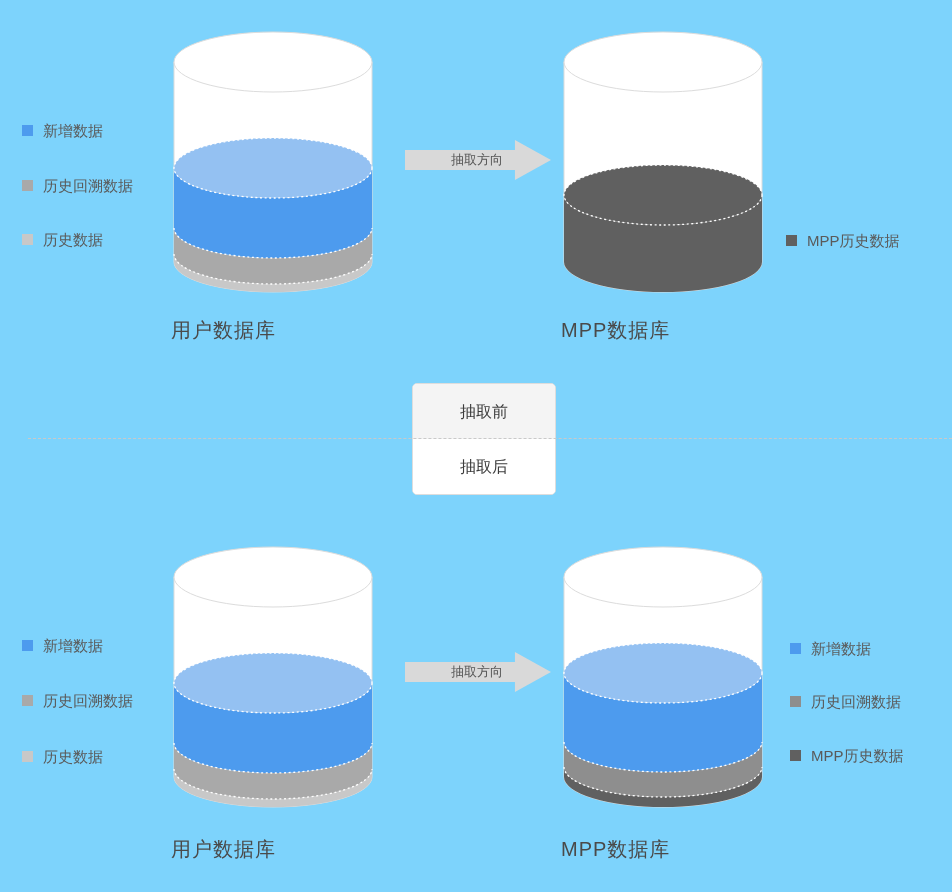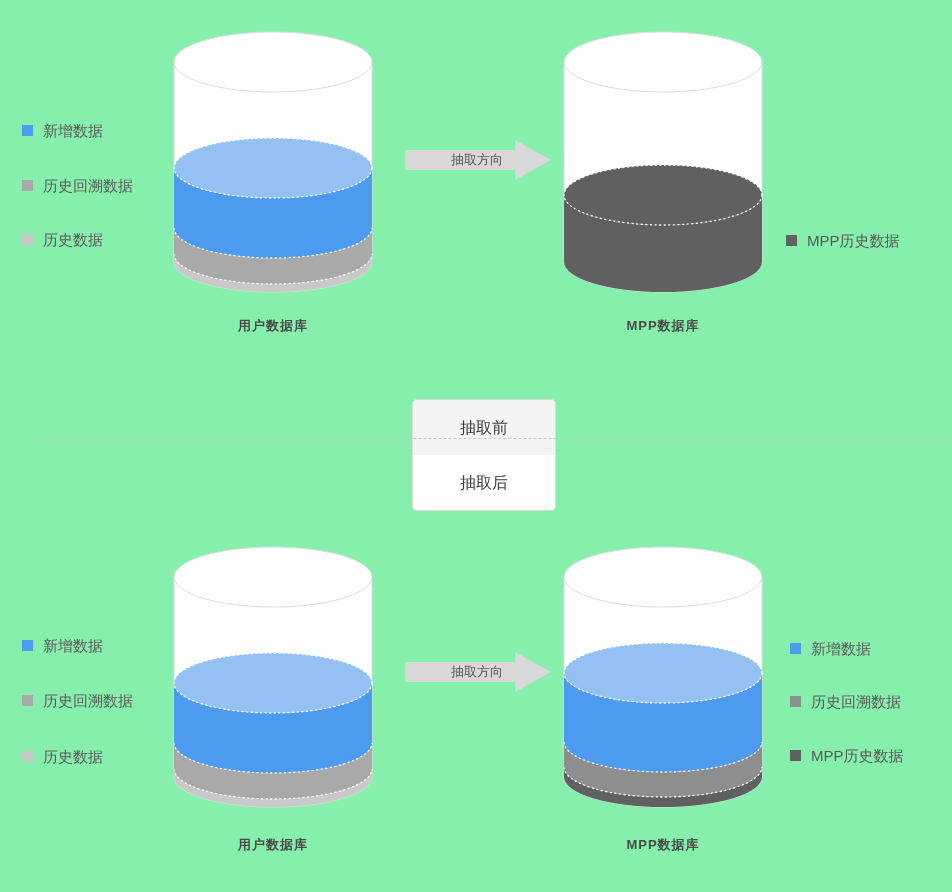--- a/index.html
+++ b/index.html
@@ -1,33 +1,33 @@
 <!DOCTYPE html>
 <html><head>
 <meta charset="utf-8">
 <style>
   html,body{margin:0;padding:0;background:#fff;}
   #canvas{
-    position:relative;width:952px;height:892px;background:#86efac;
+    position:relative;width:952px;height:892px;background:#7dd3fc;
     font-family:"Liberation Sans","DejaVu Sans",sans-serif;overflow:hidden;
   }
   .legend-item{position:absolute;display:flex;align-items:center;gap:10px;}
   .legend-label{font-size:15px;color:#5A5A5A;line-height:17px;white-space:nowrap;}
   .legend-swatch{display:block;flex:0 0 auto;}
-  .db-label{position:absolute;width:204px;text-align:center;font-size:13px;
-    font-weight:700;color:#4A4A4A;letter-spacing:1px;}
+  .db-label{position:absolute;width:204px;font-size:20px;
+    font-weight:400;color:#4A4A4A;letter-spacing:1px;}
   .cyl{position:absolute;display:block;}
   .arrow{position:absolute;width:146px;height:40px;}
   .arrow-shape{position:absolute;left:0;top:0;width:146px;height:40px;background:#D9D9D9;
     clip-path:polygon(0% 25%,75.3% 25%,75.3% 0%,100% 50%,75.3% 100%,75.3% 75%,0% 75%);}
   .arrow-label{position:absolute;left:17px;top:0;width:110px;height:40px;line-height:40px;
     text-align:center;font-size:13px;color:#565656;}
   .dashline{position:absolute;left:28px;right:0;top:438px;height:0;
     border-top:1px dashed #C9C9C9;z-index:3;}
-  .phase-box{position:absolute;left:412px;top:399px;width:144px;height:112px;
+  .phase-box{position:absolute;left:412px;top:383px;width:144px;height:112px;
     border:1px solid #DDDDDD;border-radius:5px;background:#fff;z-index:2;box-sizing:border-box;
     overflow:hidden;}
   .phase-cell{width:100%;height:55px;line-height:55px;text-align:center;
     font-size:16px;color:#3C3C3C;}
   .phase-cell.before{background:#F4F4F4;}
   .phase-cell.after{background:#FFFFFF;}
 </style>
 </head>
 <body>
 

